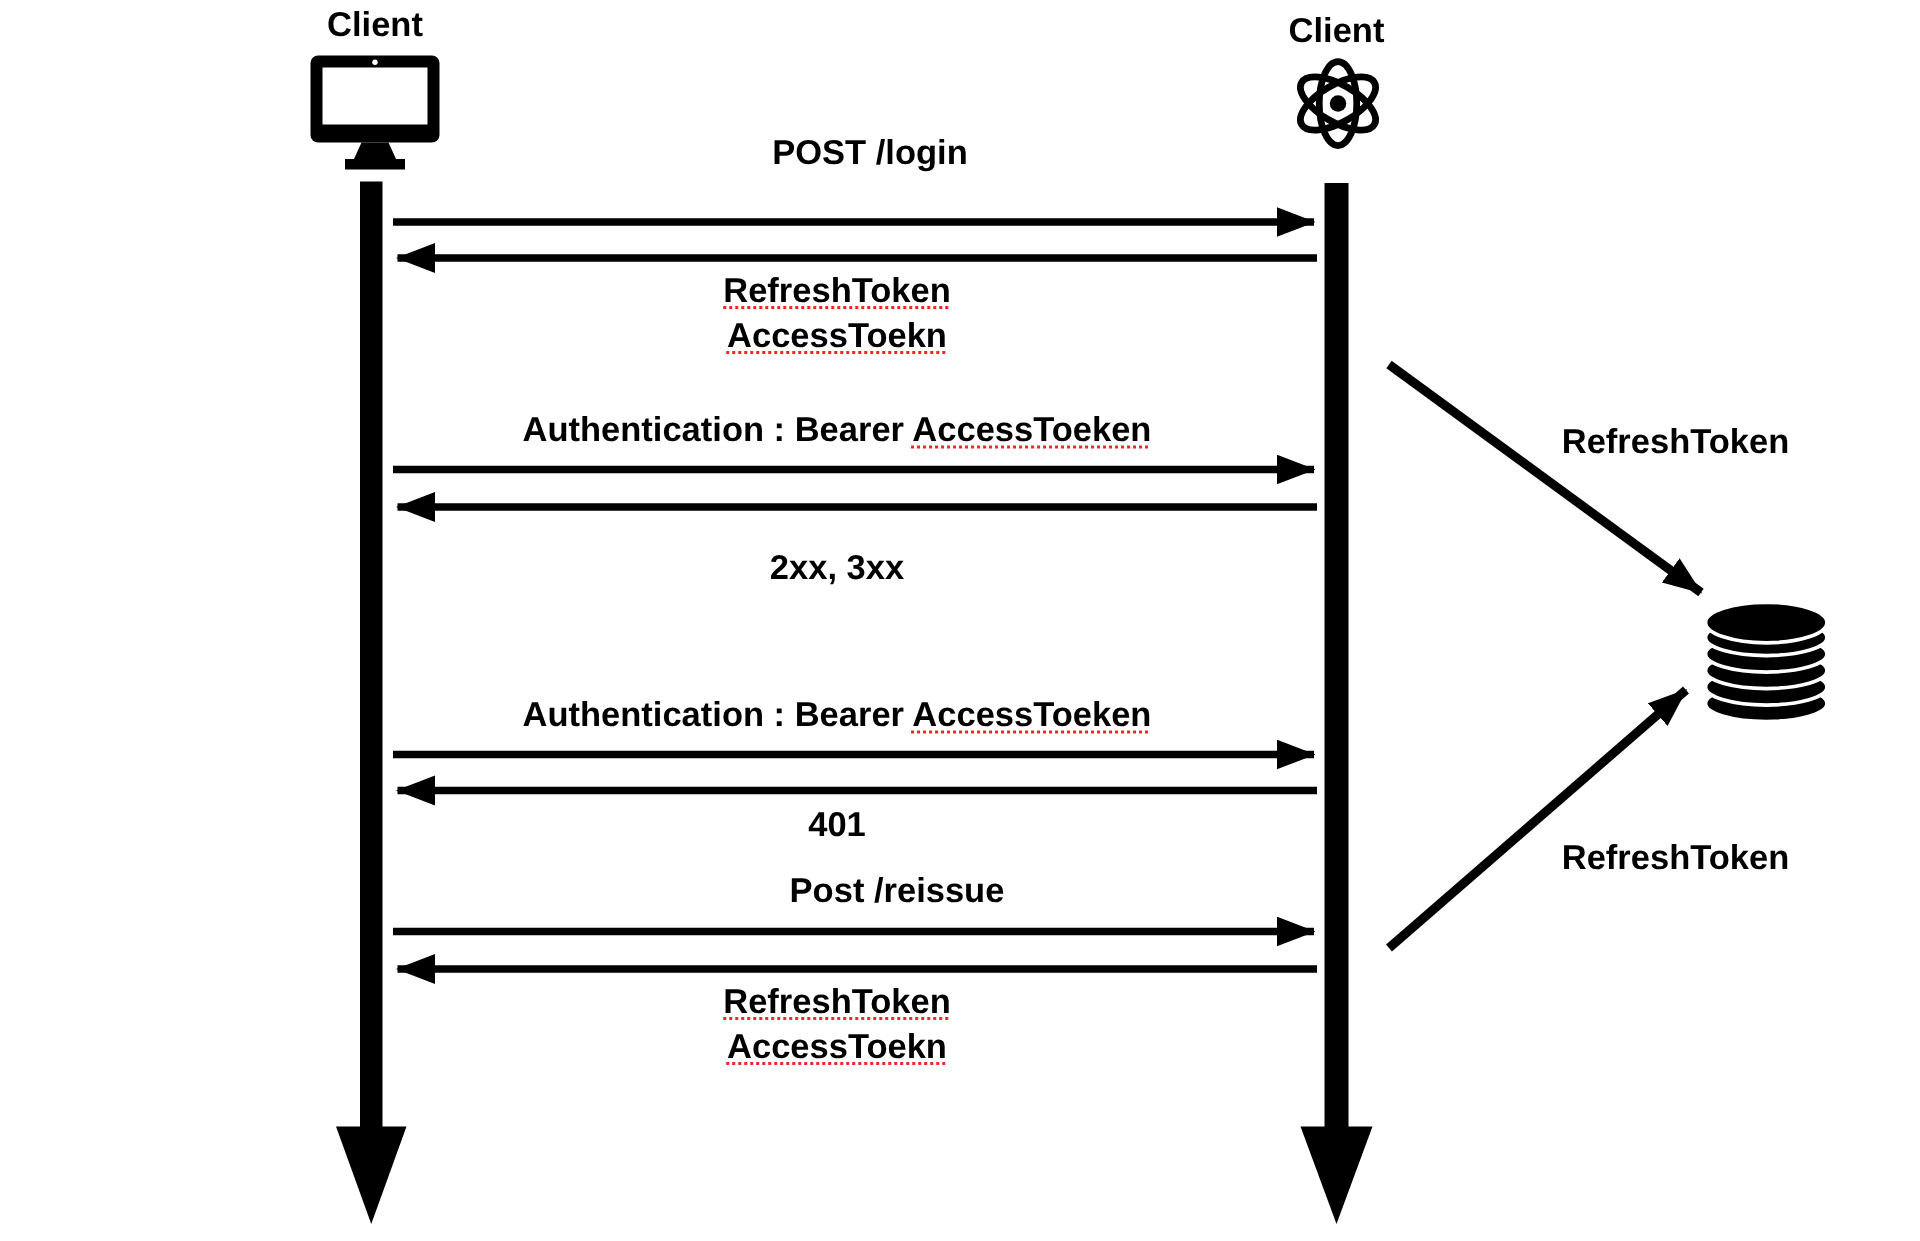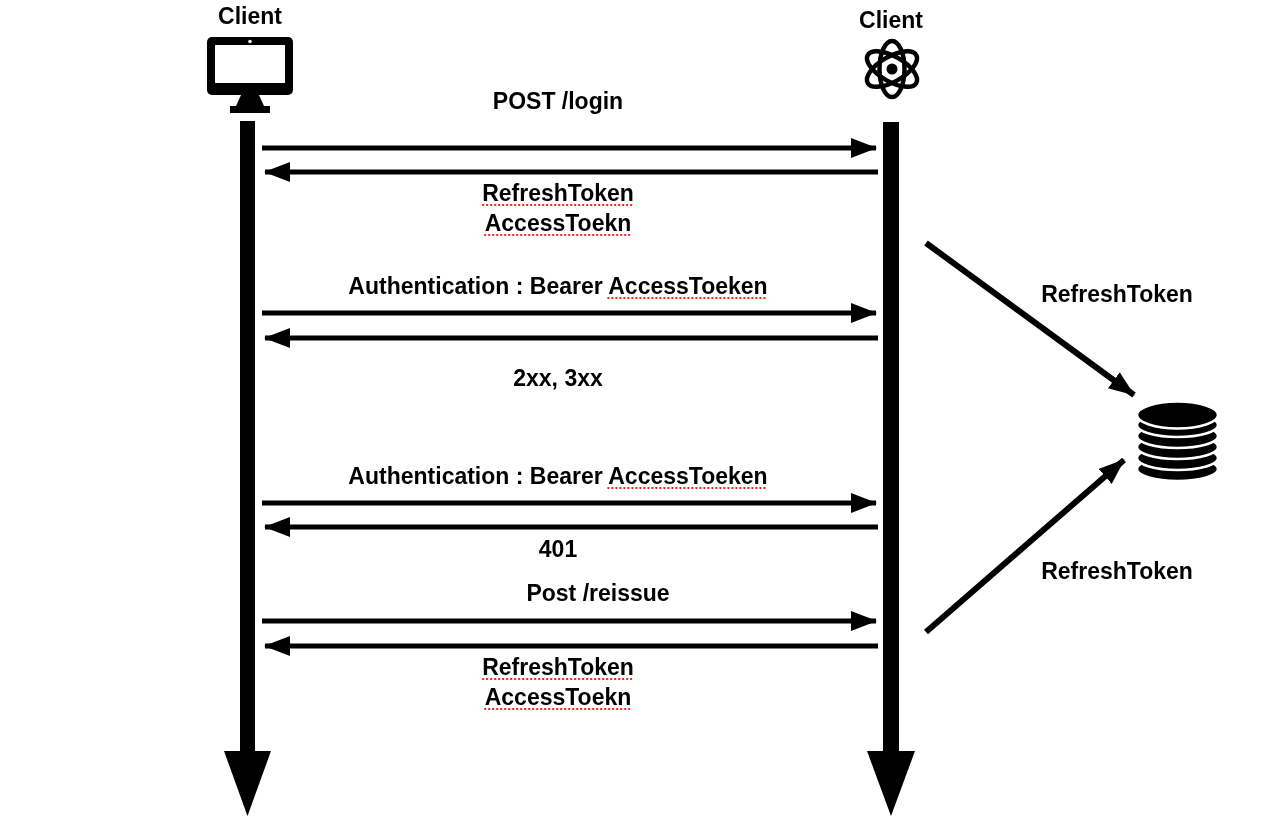--- a/index.html
+++ b/index.html
@@ -91,21 +91,21 @@
       <ellipse cx="40.5" cy="46" rx="40.5" ry="12" fill="#000" stroke="#fff" stroke-width="2.5"></ellipse>
       <ellipse cx="40.5" cy="35" rx="40.5" ry="12" fill="#000" stroke="#fff" stroke-width="2.5"></ellipse>
       <ellipse cx="40.5" cy="24" rx="40.5" ry="12" fill="#000" stroke="#fff" stroke-width="2.5"></ellipse>
       <ellipse cx="40.5" cy="14" rx="40.5" ry="13.5" fill="#000" stroke="#fff" stroke-width="2.5"></ellipse>
     </g>
   </svg>
 
   <div class="lbl" style="left:250px; top:3px;">Client</div>
   <div class="lbl" style="left:891px; top:7px;">Client</div>
 
-  <div class="lbl" style="left:558px; top:88px;">POST /login</div>
+  <div class="lbl" style="left:580px; top:88px;">POST /login</div>
 
   <div class="lbl two-line" style="left:558px; top:178px;">
     <span class="squiggle">RefreshToken</span>
     <span class="squiggle">AccessToekn</span>
   </div>
 
   <div class="lbl" style="left:558px; top:273px;">
     <span>Authentication : Bearer</span>
     <span class="squiggle">AccessToeken</span>
   </div>

